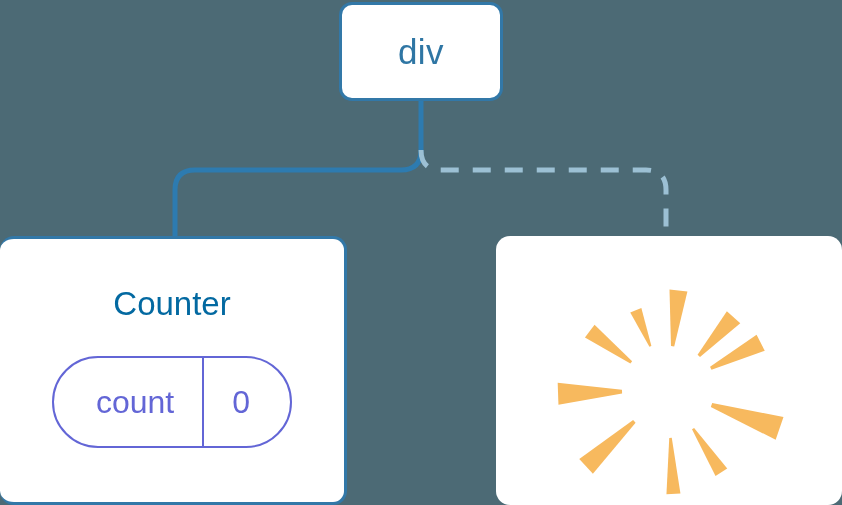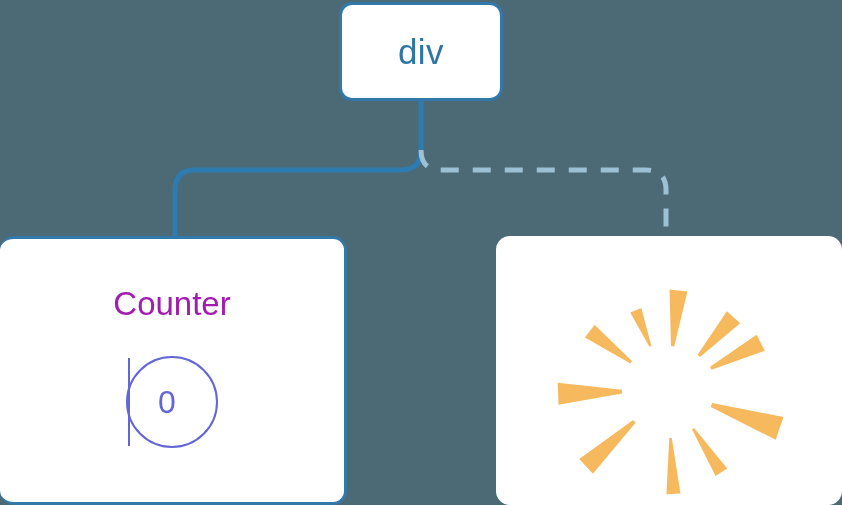--- a/index.html
+++ b/index.html
@@ -65,21 +65,21 @@
     border: 3px solid #3278a8;
     border-top-right-radius: 14px;
     border-top-left-radius: 14px;
     border-bottom-right-radius: 14px;
     border-bottom-left-radius: 14px;
     border-left: none;
     padding-top: 48px;
   }
   #node-counter .node-title {
     font-size: 33px;
-    color: #a21caf;
+    color: #0369a1;
     line-height: 1;
   }
 
   
   .state-pill {
     margin-top: 36px;
     display: flex;
     align-items: stretch;
     height: 92px;
     border: 2px solid #6366d6;
@@ -143,20 +143,21 @@
     <path d="M 421 150 Q 421 170 441 170 L 646 170 Q 666 170 666 190 L 666 236" fill="none" stroke="#9cc0d4" stroke-width="5" stroke-dasharray="18 14" stroke-linecap="butt"></path>
   </svg>
 
   <div class="node" id="node-div">
     <span class="node-title">div</span>
   </div>
 
   <div class="node" id="node-counter">
     <span class="node-title">Counter</span>
     <div class="state-pill">
+      <span class="pill-key">count</span>
       <span class="pill-divider"></span>
       <span class="pill-value">0</span>
     </div>
   </div>
 
   <div class="node" id="node-burst">
     <svg class="burst-wrap" viewBox="0 0 346 269" width="346" height="269">
       <g id="burst-rays">
           <polygon points="178.21037785427336,110.41037271428958 191.40354338507981,55.488566632581545 173.5021492684509,53.60705429376379 174.98812691328015,110.07170049330237" fill="#f7b95e"></polygon>
           <polygon points="155.39484867238426,110.0177837144718 145.34693609363228,72.01454894676081 134.22072983883083,76.50982806775176 153.39213154652,110.82693395625019" fill="#f7b95e"></polygon>

